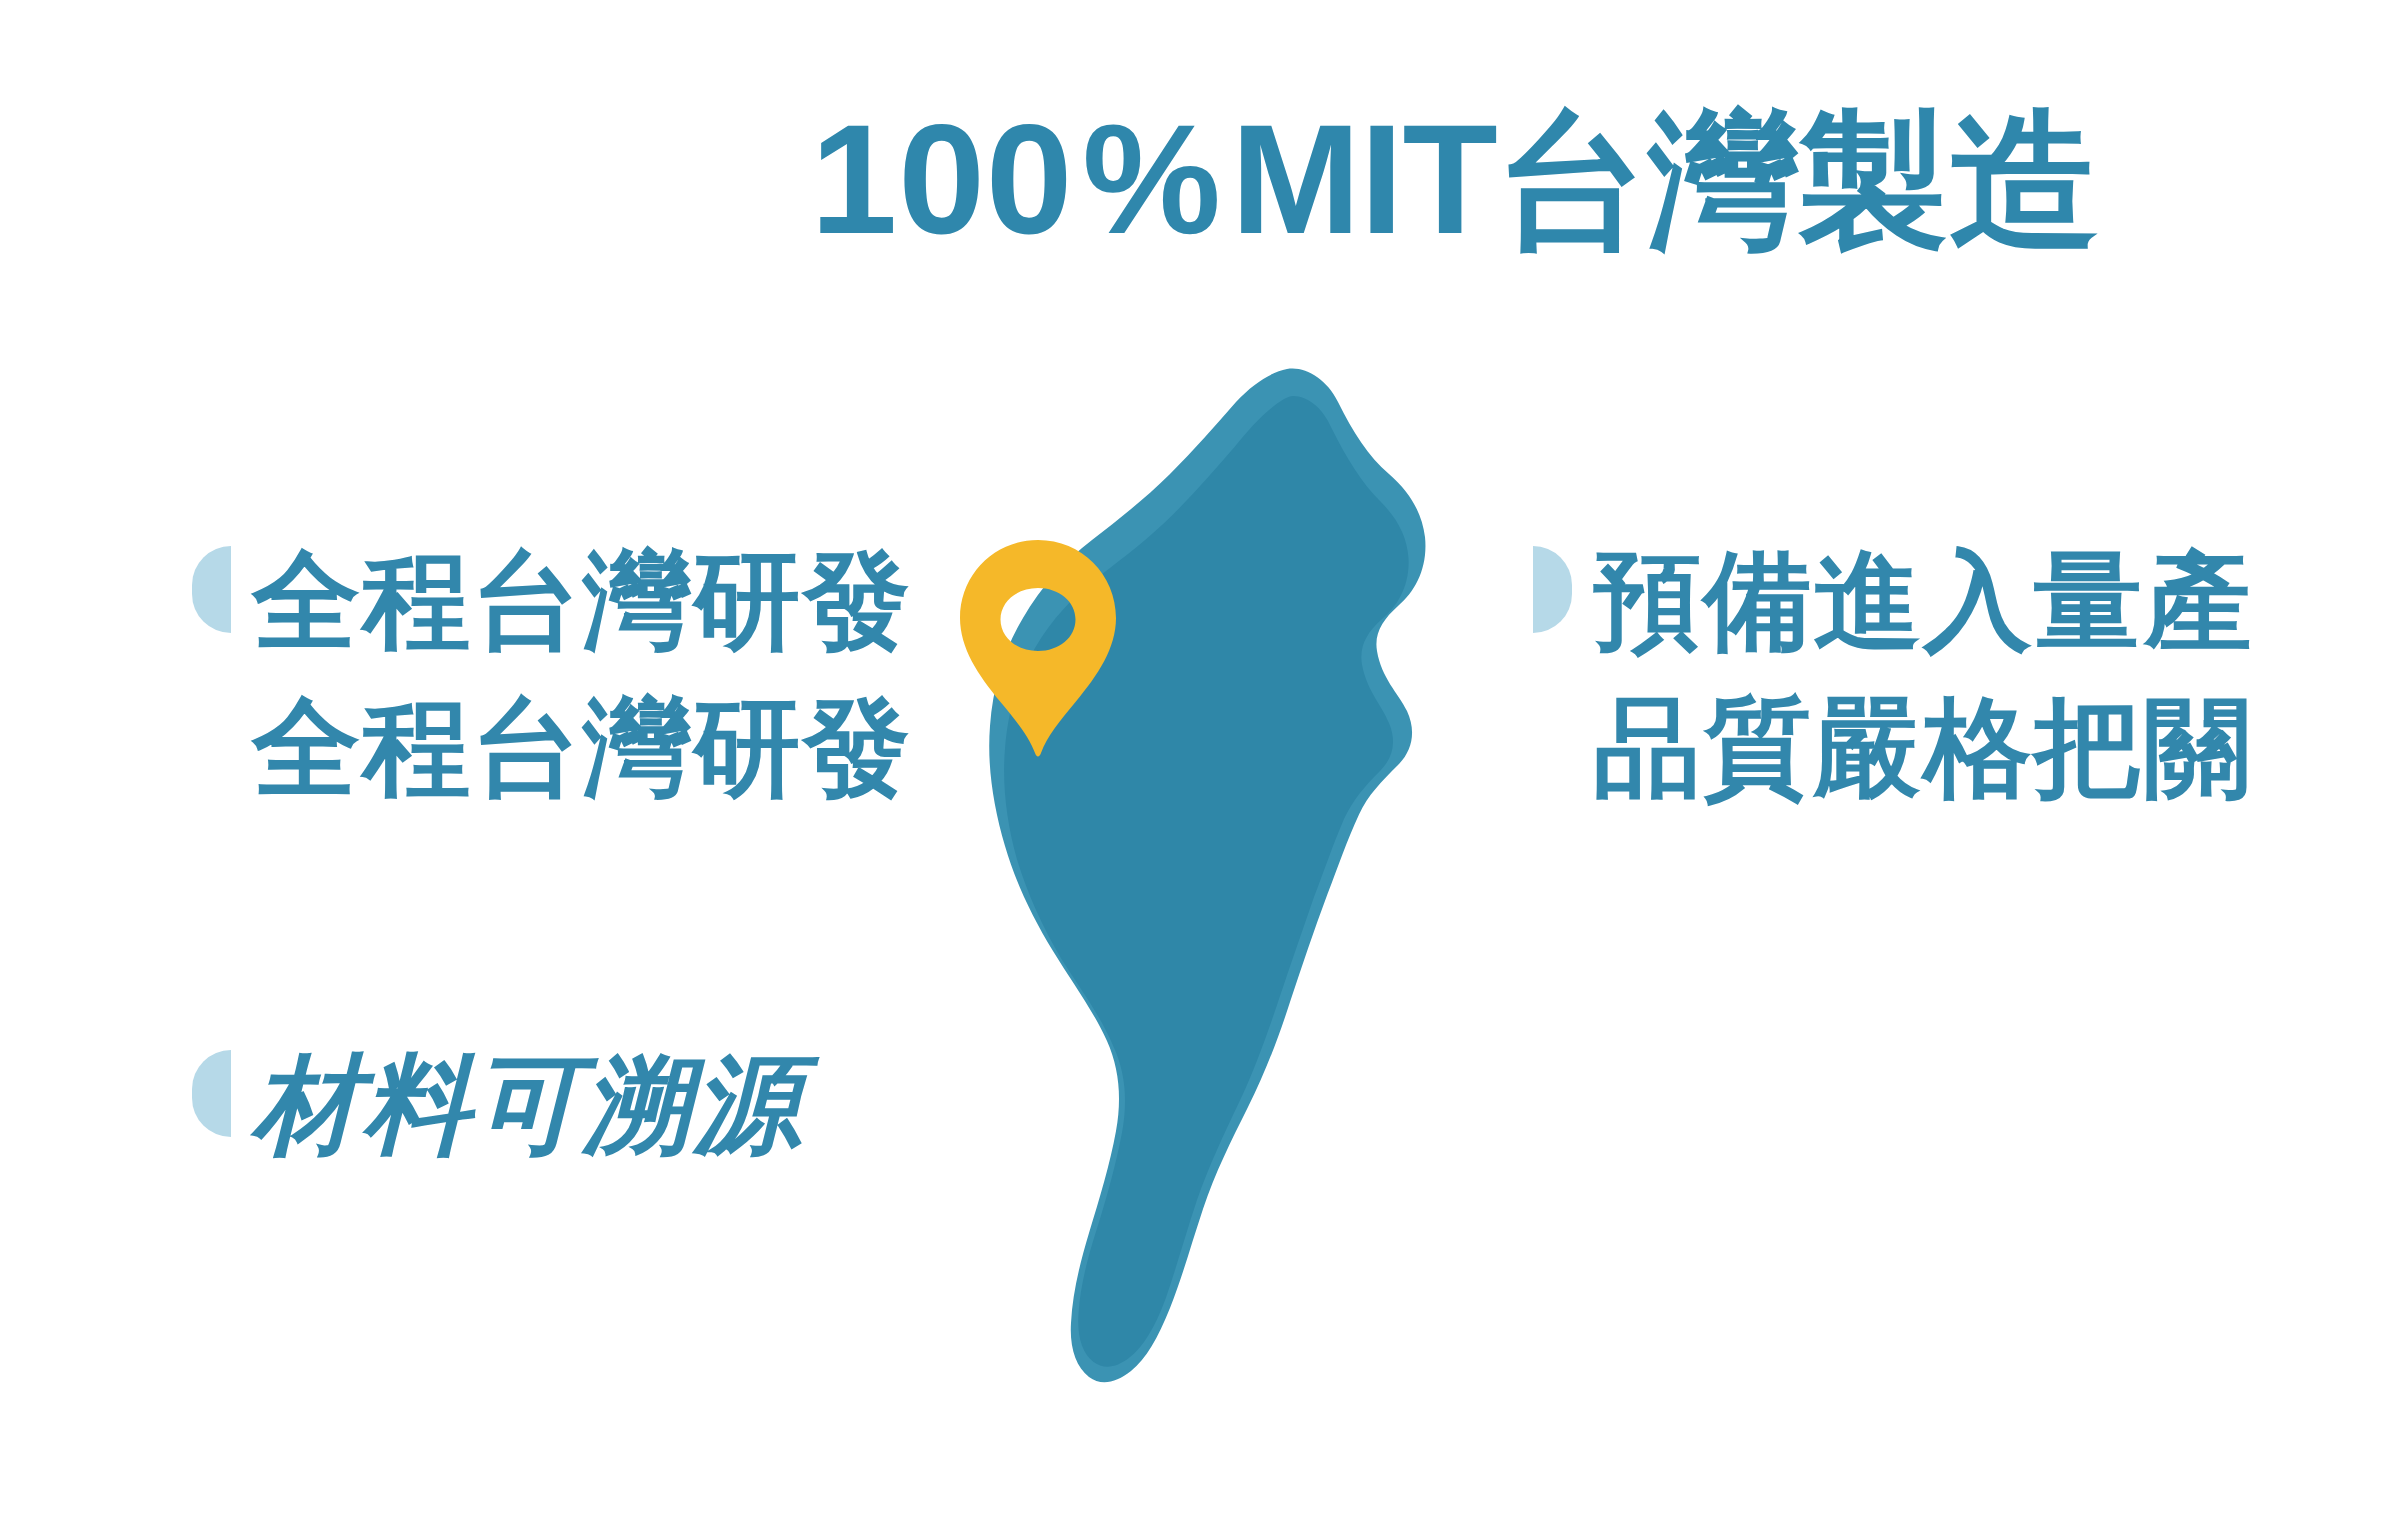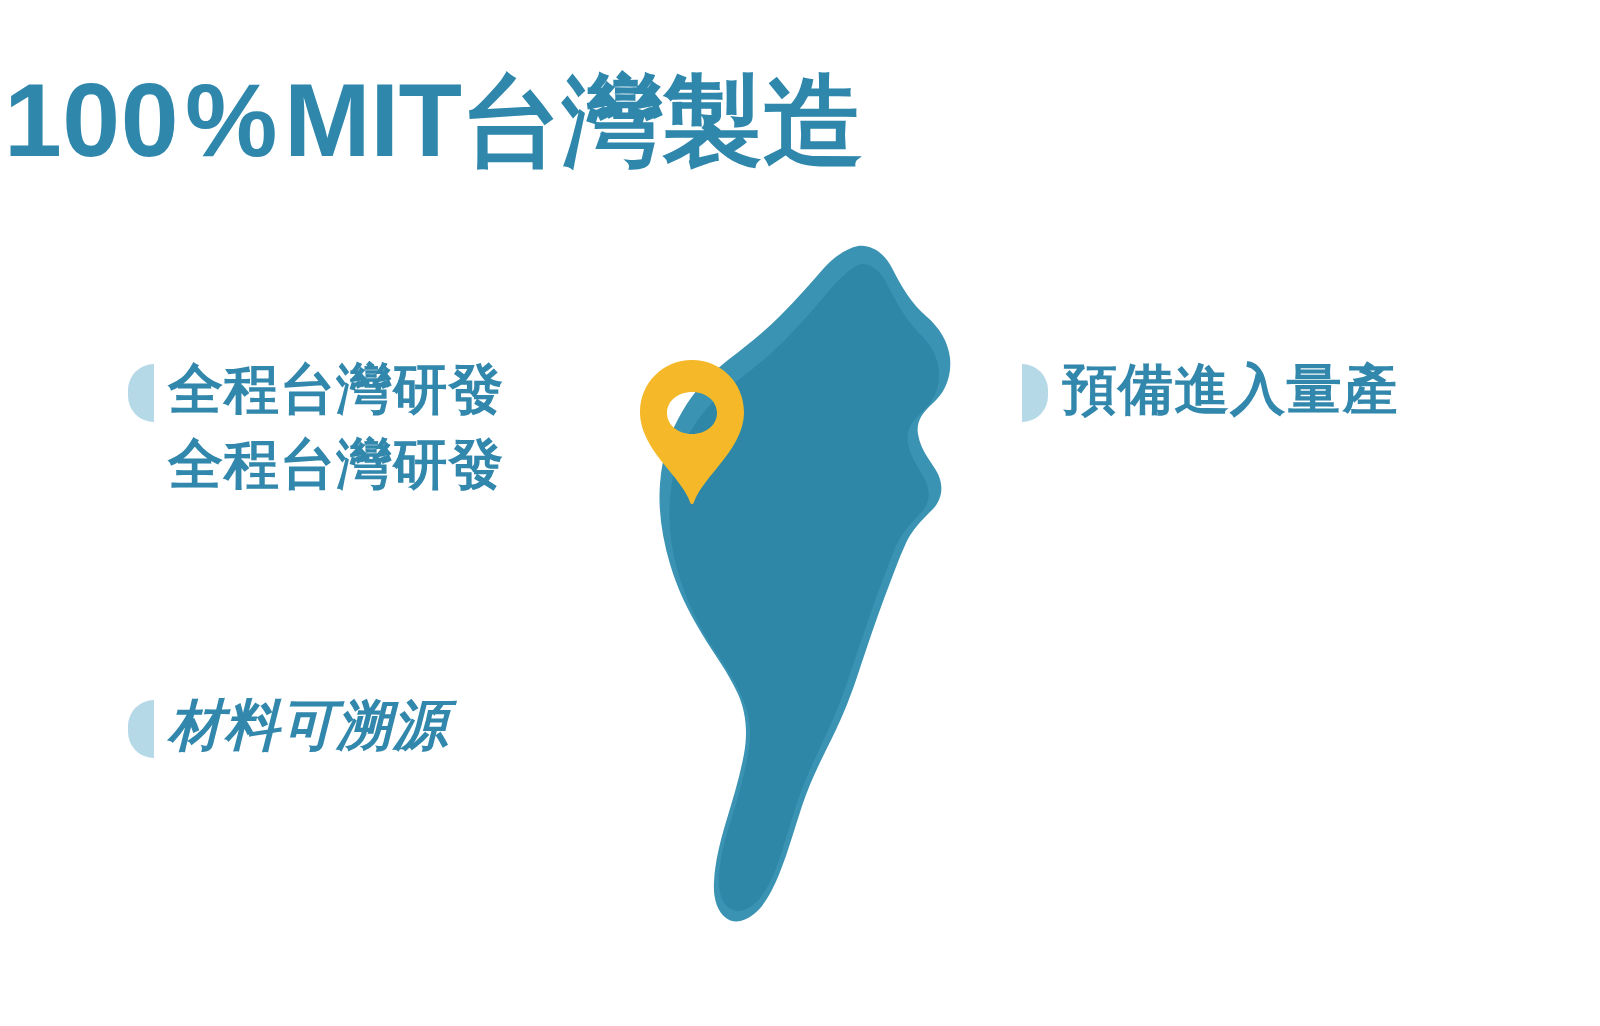--- a/index.html
+++ b/index.html
@@ -16,24 +16,24 @@
     position: relative;
     width: 1600px;
     height: 1026px;
     background: #ffffff;
     overflow: hidden;
   }
 
   
   .title-row {
     position: absolute;
-    left: 4px;
+    left: 16px;
     top: 68px;
     width: 1384px;
-    text-align: left;
+    text-align: right;
     white-space: nowrap;
     line-height: 1;
   }
   .title-text {
     display: inline-block;
     color: #2f87ac;
     font-size: 104px;
     font-weight: 600;
     letter-spacing: 0.01em;
   }
@@ -105,21 +105,21 @@
   }
   
   .marker.face-right {
     border-radius: 0 30px 30px 0;
   }
 
   .callout-lines {
     color: #3287ac;
     font-family: "DejaVu Sans", "Liberation Sans", sans-serif;
     font-weight: 700;
-    font-size: 55px;
+    font-size: 72px;
     line-height: 1.36;
     letter-spacing: 0.02em;
     white-space: nowrap;
   }
   .callout.left  .callout-lines { text-align: right; margin-left: 14px; }
   .callout.right .callout-lines { text-align: center;  margin-left: 14px; }
   .callout-lines .line { display: block; }
 
   
   #callout-left-top    { left: 128px;  top: 352px; }
@@ -230,17 +230,18 @@
     <span class="marker face-left"></span>
     <span class="callout-lines">
       <span class="line">材料可溯源</span>
     </span>
   </div>
 
   <div class="callout right" id="callout-right-top">
     <span class="marker face-right"></span>
     <span class="callout-lines">
       <span class="line">預備進入量產</span>
+      <span class="line">品質嚴格把關</span>
     </span>
   </div>
 
 
 </div>
 
 </body></html>

